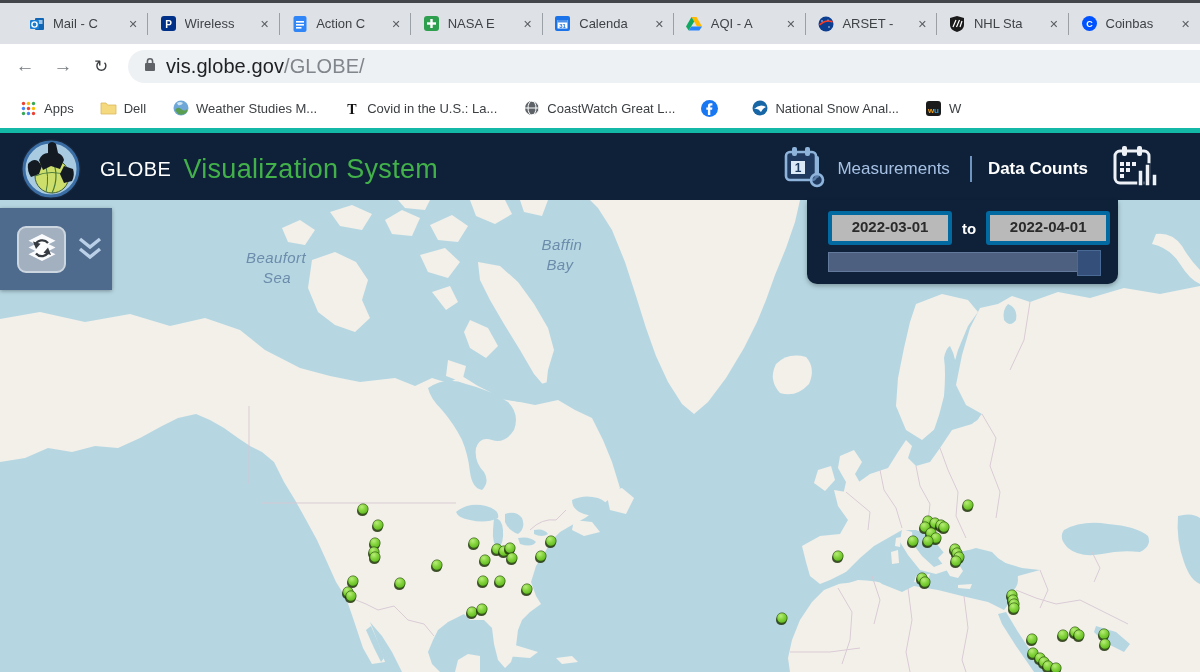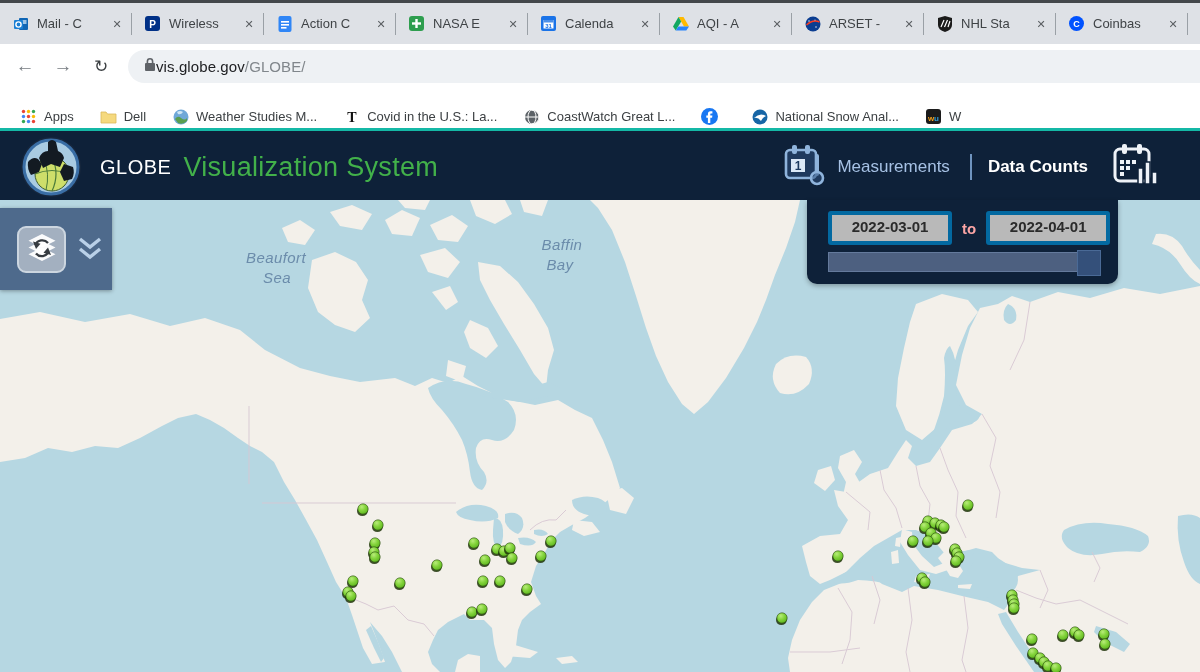--- a/index.html
+++ b/index.html
@@ -1,39 +1,39 @@
 <!DOCTYPE html>
 <html><head>
 <meta charset="utf-8">
 <style>
   html,body{margin:0;padding:0;background:#fff;}
   body{width:1200px;height:672px;overflow:hidden;font-family:"Liberation Sans",sans-serif;position:relative;}
 
   
   .top-dark{height:3px;background:#43474b;}
-  .tab-strip{height:41px;background:#dee1e6;display:flex;align-items:stretch;overflow:hidden;}
+  .tab-strip{height:41px;background:#dee1e6;display:flex;align-items:stretch;overflow:hidden;padding-left:16px;}
   .tab{width:131px;min-width:131px;display:flex;align-items:center;padding:0 6px 0 12px;box-sizing:border-box;cursor:pointer;}
   .tab .fav{width:17px;height:17px;margin-right:8px;flex:0 0 17px;display:flex;align-items:center;justify-content:center;}
   .tab .t-title{flex:1;font-size:13px;color:#3f4346;white-space:nowrap;overflow:hidden;
      -webkit-mask-image:linear-gradient(90deg,#000 75%,transparent);mask-image:linear-gradient(90deg,#000 75%,transparent);}
   .tab .t-close{flex:0 0 16px;font-size:11px;color:#5a5e62;text-align:center;line-height:16px;border-radius:8px;}
   .tab-sep{width:1px;height:22px;background:#9aa0a6;align-self:center;}
   .tab-stub{flex:1;background:#dee1e6;}
 
   
   .nav-bar{height:44px;background:#fff;display:flex;align-items:center;}
   .nav-btn{width:26px;height:26px;margin-left:12px;font-size:19px;color:#757b80;display:flex;align-items:center;justify-content:center;}
   .nav-btn.reload{color:#3c4043;font-size:17px;}
   .omnibox{margin-left:14px;height:33px;background:#eef1f4;border-radius:17px 0 0 17px;flex:1;display:flex;align-items:center;padding-left:16px;}
-  .omnibox .url{font-size:15px;letter-spacing:.1px;}
+  .omnibox .url{font-size:20px;margin-left:10px;letter-spacing:.1px;}
   .omnibox .url .host{color:#202124;}
   .omnibox .url .path{color:#80868b;}
 
   
-  .bm-bar{height:40px;background:#fff;display:flex;align-items:flex-end;border-bottom:3px solid #14b8a6;}
+  .bm-bar{height:40px;background:#fff;display:flex;align-items:center;border-bottom:5px solid #14b8a6;}
   .bm-item{display:flex;align-items:center;margin-left:14px;padding:3px 6px;border-radius:6px;white-space:nowrap;}
   .bm-item .bico{width:17px;height:17px;margin-right:7px;display:flex;align-items:center;justify-content:center;}
   .bm-item .blabel{font-size:13px;color:#3c4043;}
 
   
   .app-header{height:72px;background:#0e2139;display:flex;align-items:center;position:relative;}
   .logo{width:62px;height:62px;margin-left:20px;flex:0 0 62px;}
   .brand{font-size:20px;font-weight:normal;color:#fff;margin-left:18px;letter-spacing:.5px;}
   .brand-suffix{font-size:27px;color:#42b14a;margin-left:12px;letter-spacing:.3px;}
   .hdr-right{position:absolute;right:40px;top:0;height:72px;display:flex;align-items:center;}
@@ -52,21 +52,21 @@
   .layers-btn{width:49px;height:47px;margin-left:17px;background:#a3b0c0;border:2px solid #ccd6e0;border-radius:9px;
      display:flex;align-items:center;justify-content:center;box-sizing:border-box;cursor:pointer;}
   .layers-expand{margin-left:10px;cursor:pointer;display:flex;align-items:center;}
 
   
   .date-panel{position:absolute;left:807px;top:200px;width:311px;height:84px;background:#0e2139;
      border-radius:0 0 10px 10px;box-shadow:0 2px 5px rgba(0,0,0,.3);}
   .date-row{display:flex;align-items:center;margin:11px 0 0 21px;}
   .date-btn{width:116px;height:26px;background:#b9b9b9;border:4px solid #0369a1;border-radius:3px;
      font-family:"Liberation Sans",sans-serif;font-size:15px;font-weight:bold;color:#2b2b2b;text-align:center;line-height:24px;cursor:pointer;}
-  .date-to{color:#fca5a5;font-size:15px;margin:0 10px;font-weight:bold;}
+  .date-to{color:#ffffff;font-size:15px;margin:0 10px;font-weight:bold;}
   .slider-track{position:absolute;left:21px;top:52px;width:272px;height:20px;background:#4d6080;border:1px solid #647a9c;box-sizing:border-box;cursor:pointer;}
   .slider-handle{position:absolute;right:-2px;top:-3px;width:24px;height:26px;background:#34507a;border:1px solid #4a6a96;box-sizing:border-box;cursor:grab;}
 </style>
 </head>
 <body>
 
 <div class="top-dark"></div>
 <div class="tab-strip" id="tab-strip">
     <div class="tab">
       <span class="fav">

